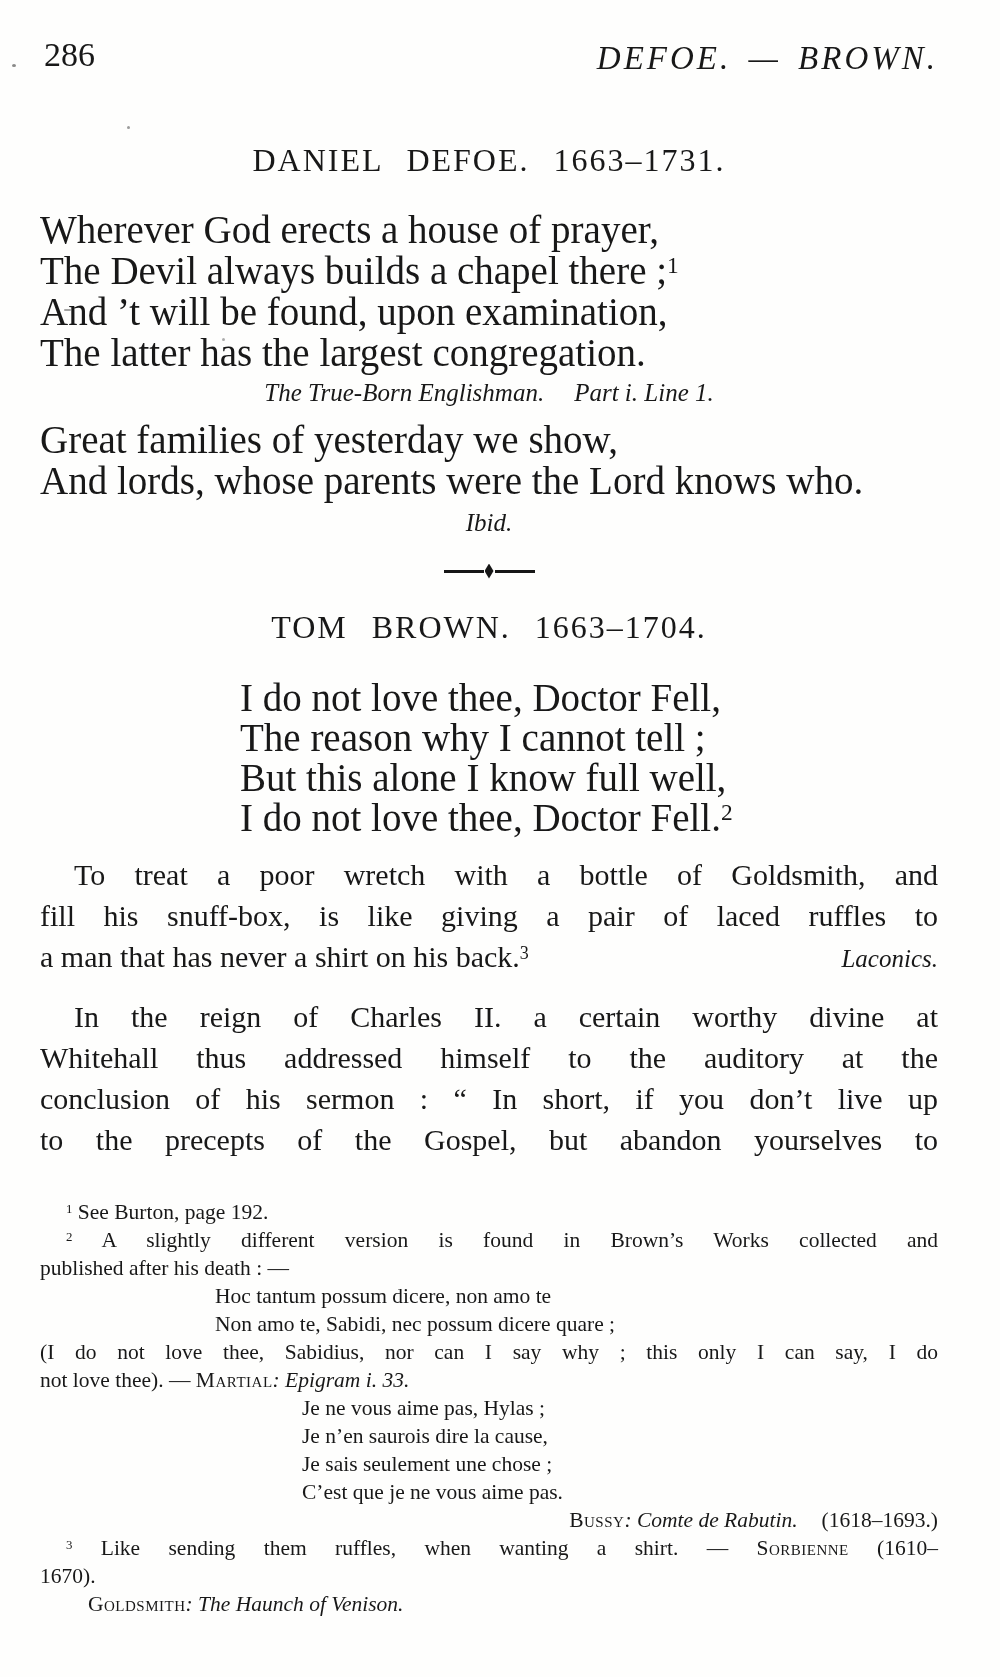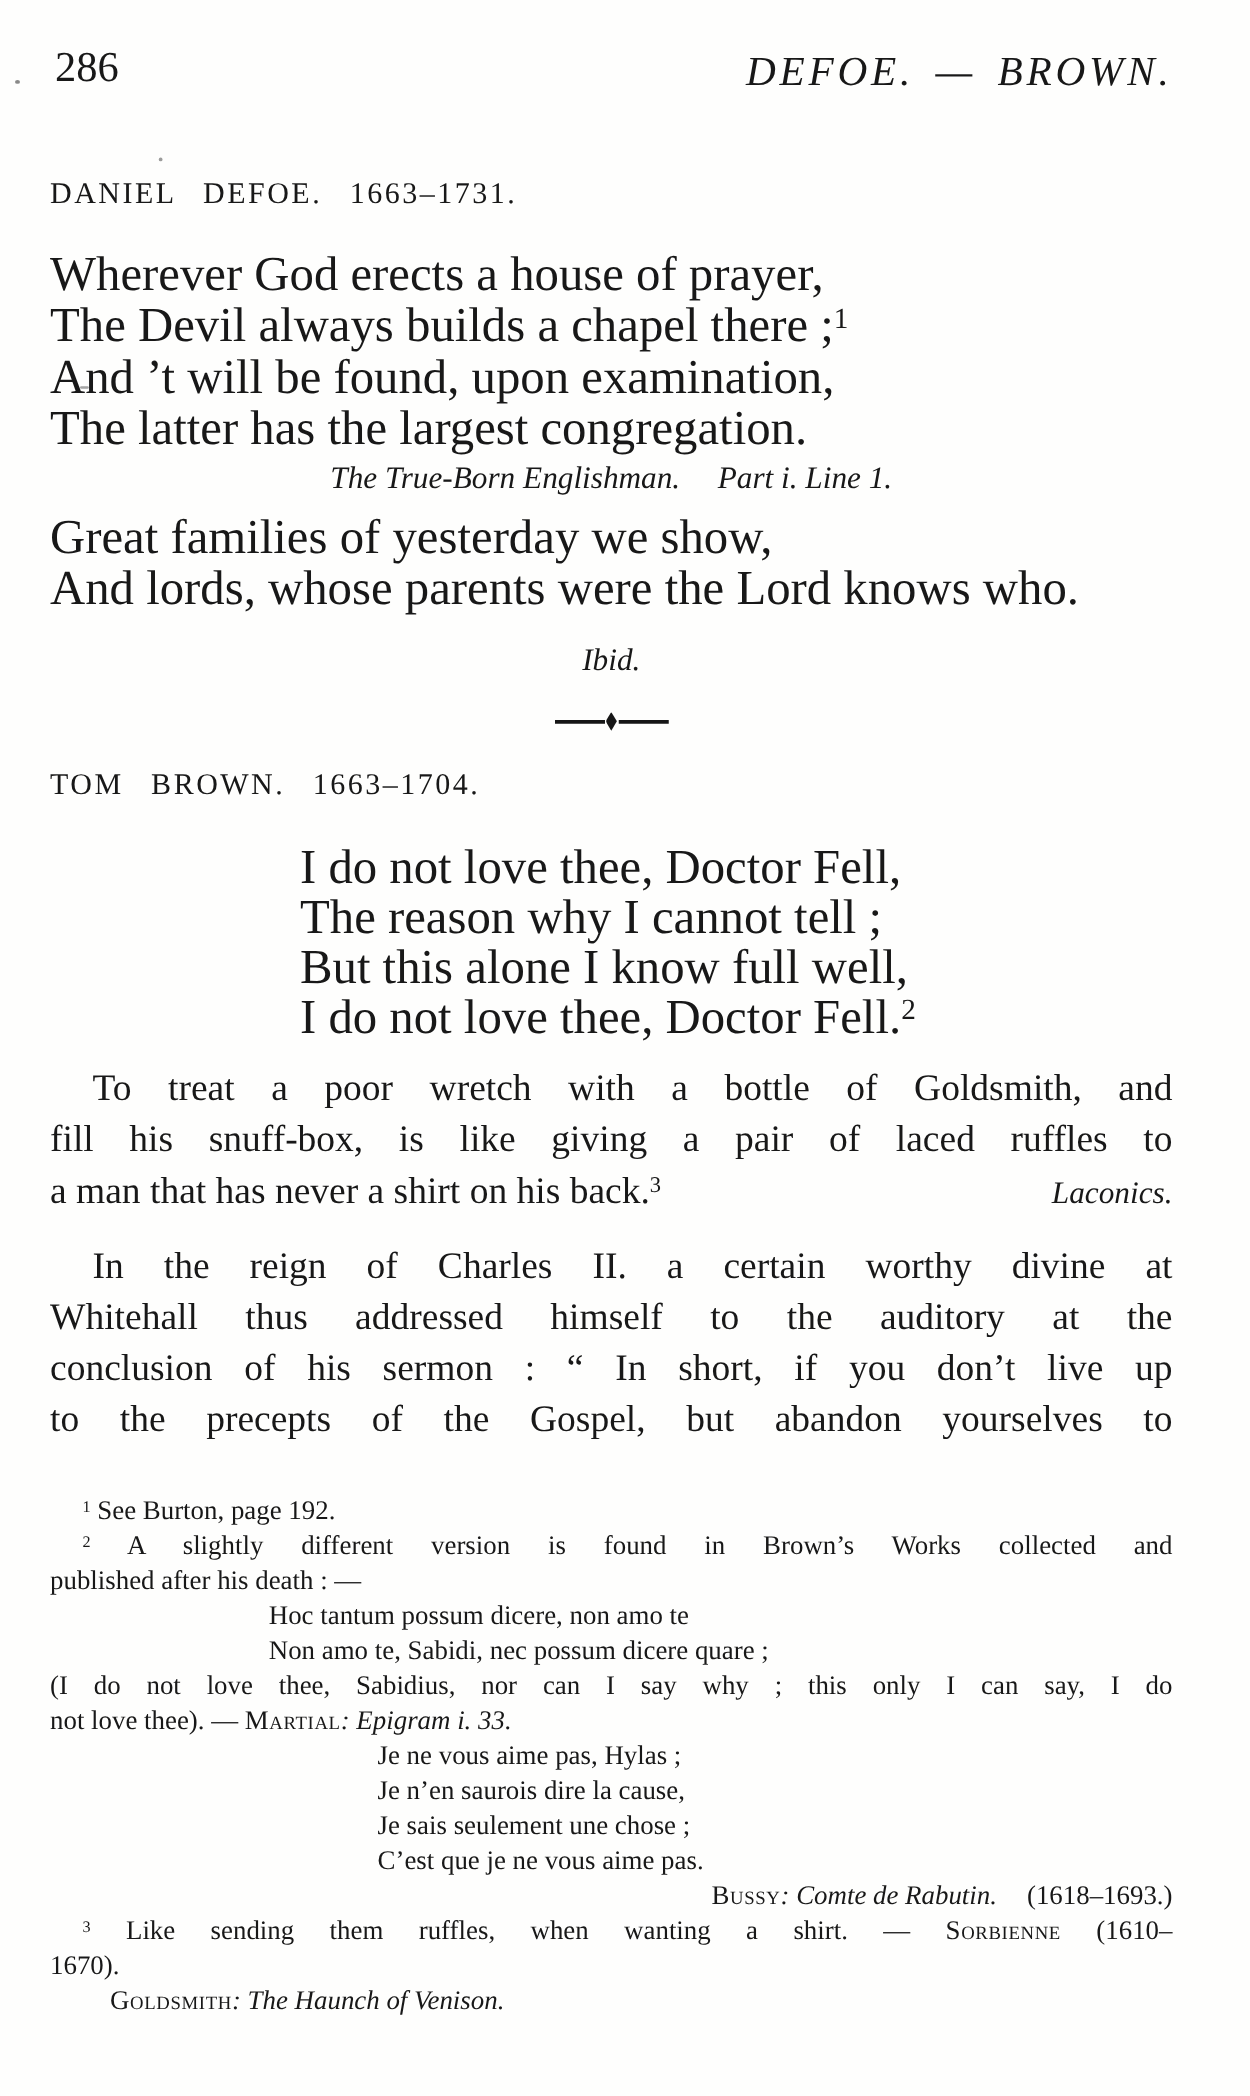--- a/index.html
+++ b/index.html
@@ -10,32 +10,32 @@
     padding:36px 62px 0 40px;
     background:#fefefd;
     color:#181818;
     font-family:"Liberation Serif","DejaVu Serif",serif;
     overflow:hidden;
   }
   .header{position:relative;height:46px;}
   .pagenum{position:absolute;left:4px;top:0;font-size:34px;}
   .running{display:block;text-align:right;font-size:33px;letter-spacing:3px;word-spacing:6px;padding-top:4px;font-style:italic;}
 
-  .heading{margin:0;text-align:left;font-weight:normal;font-size:24px;letter-spacing:2px;word-spacing:14px;}
+  .heading{margin:0;text-align:center;font-weight:normal;font-size:32px;letter-spacing:2px;word-spacing:14px;}
   .h-defoe{margin-top:60px;}
   .h-brown{margin-top:30px;}
 
   .verse{font-size:39px;line-height:41px;}
   .v1{margin-top:30px;}
   .v2{margin-top:10px;}
   .fell{margin-left:200px;margin-top:32px;line-height:40px;}
 
   .attr{text-align:center;font-style:italic;font-size:25px;line-height:32px;}
   .attr1{margin-top:4px;}
-  .attr2{margin-top:22px;}
+  .attr2{margin-top:6px;}
   .attr-ref{margin-left:30px;}
 
   .divider{margin:24px auto 0;display:flex;align-items:center;justify-content:center;height:16px;}
   .dline{width:40px;height:3px;background:#161616;}
   .diamond{width:9px;height:15px;background:#161616;margin:0 1px;
     clip-path:polygon(50% 0,100% 50%,50% 100%,0 50%);}
 
   .para{font-size:30px;line-height:41px;}
   .p1{margin-top:16px;}
   .p2{margin-top:17px;}

